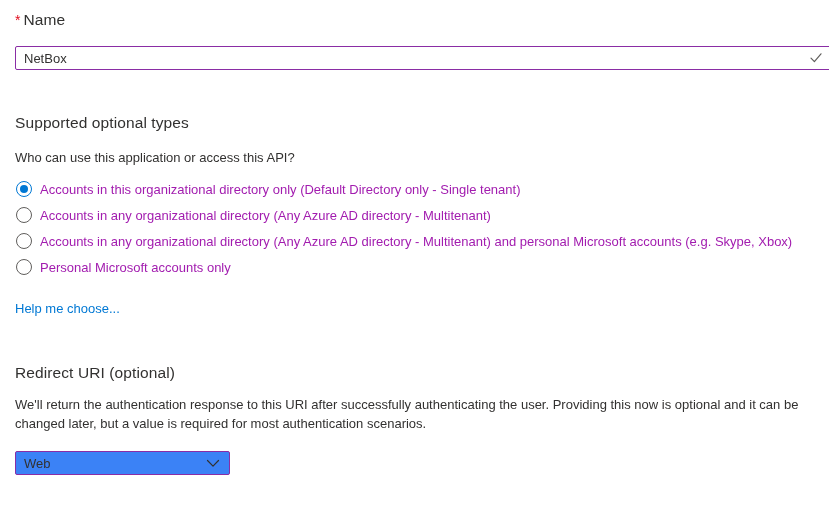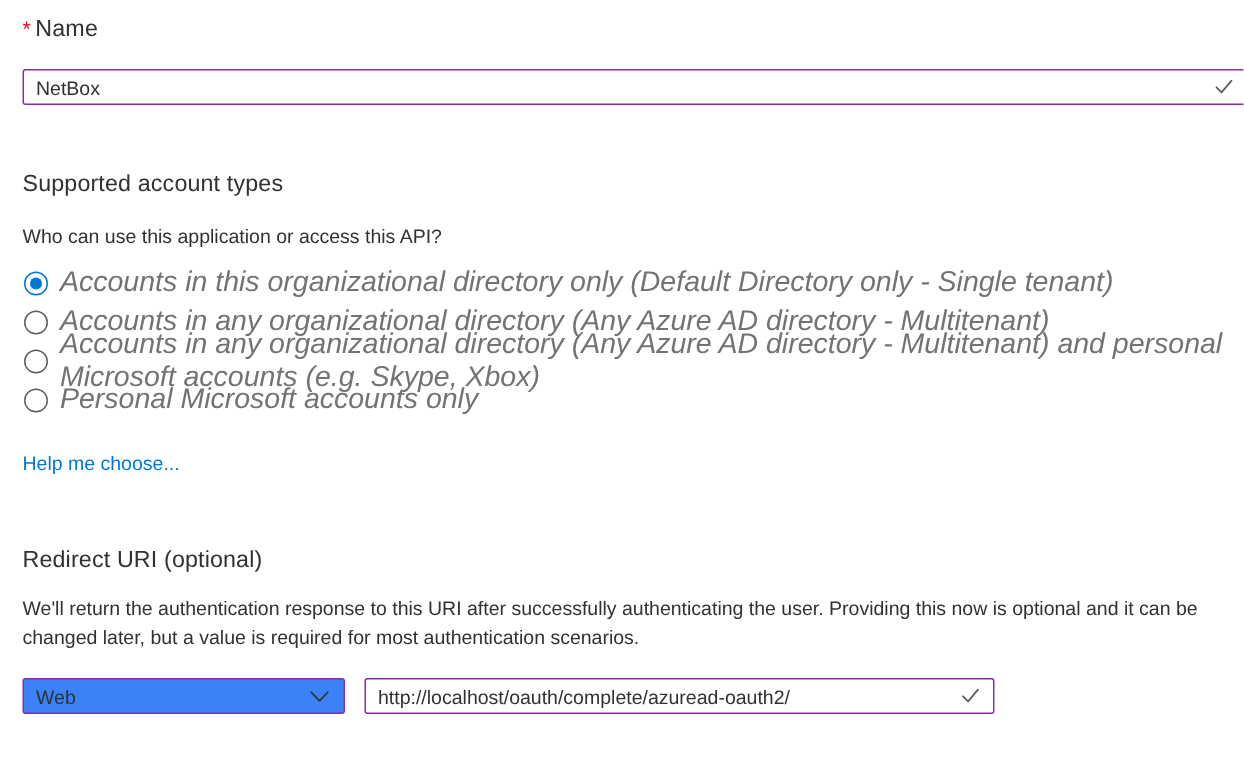--- a/index.html
+++ b/index.html
@@ -62,21 +62,21 @@
     border-radius: 50%;
     border: 1px solid #605e5c;
     margin-left: 1px;
     flex: 0 0 16px;
     display: flex; align-items: center; justify-content: center;
     background: #fff;
   }
   .radio-row.selected .radio-outer { border-color: #0078d4; }
   .radio-dot { width: 8px; height: 8px; border-radius: 50%; background: transparent; }
   .radio-row.selected .radio-dot { background: #0078d4; }
-  .radio-label { font-size: 19px; margin-left: 8px; color: #737373; font-style: italic; }
+  .radio-label { font-size: 13px; margin-left: 8px; color: #a21caf; }
   .help-link {
     display: inline-block;
     margin-top: 21px;
     font-size: 13px;
     color: #0078d4;
     text-decoration: none;
     cursor: pointer;
   }
   .redirect-section { margin-top: 47px; }
   .redirect-desc {
@@ -117,21 +117,21 @@
     </div>
     <div class="text-input-wrap name-input-wrap">
       <input class="text-input" type="text" value="NetBox" style="">
       <svg class="valid-check" width="14" height="12" viewBox="0 0 14 12">
         <path d="M2 6.2 L5.4 9.6 L12 1.8" fill="none" stroke="#605e5c" stroke-width="1.2" stroke-linecap="round" stroke-linejoin="round"></path>
       </svg>
     </div>
   </div>
 
   <div class="section">
-    <div class="section-title">Supported account types</div>
+    <div class="section-title">Supported optional types</div>
     <div class="question">Who can use this application or access this API?</div>
 
     <div class="radio-group">
       <div class="radio-row selected">
         <span class="radio-outer">
             <span class="radio-dot"></span>
           </span>
         <span class="radio-label">Accounts in this organizational directory only (Default Directory only - Single tenant)</span>
       </div>
       <div class="radio-row">
@@ -161,22 +161,16 @@
     <div class="section-title">Redirect URI (optional)</div>
     <div class="redirect-desc">We'll return the authentication response to this URI after successfully authenticating the user. Providing this now is optional and it can be changed later, but a value is required for most authentication scenarios.</div>
 
     <div class="uri-row">
       <div class="platform-select">
         <span>Web</span>
         <svg width="14" height="9" viewBox="0 0 14 9">
           <path d="M1.5 1.5 L7 7.2 L12.5 1.5" fill="none" stroke="#323130" stroke-width="1.2" stroke-linecap="round" stroke-linejoin="round"></path>
         </svg>
       </div>
-      <div class="text-input-wrap uri-input-wrap">
-        <input class="text-input" type="text" value="http://localhost/oauth/complete/azuread-oauth2/" style="">
-        <svg class="valid-check" width="14" height="12" viewBox="0 0 14 12">
-          <path d="M2 6.2 L5.4 9.6 L12 1.8" fill="none" stroke="#605e5c" stroke-width="1.2" stroke-linecap="round" stroke-linejoin="round"></path>
-        </svg>
-      </div>
     </div>
   </div>
 
 </div>
 
 </body></html>

